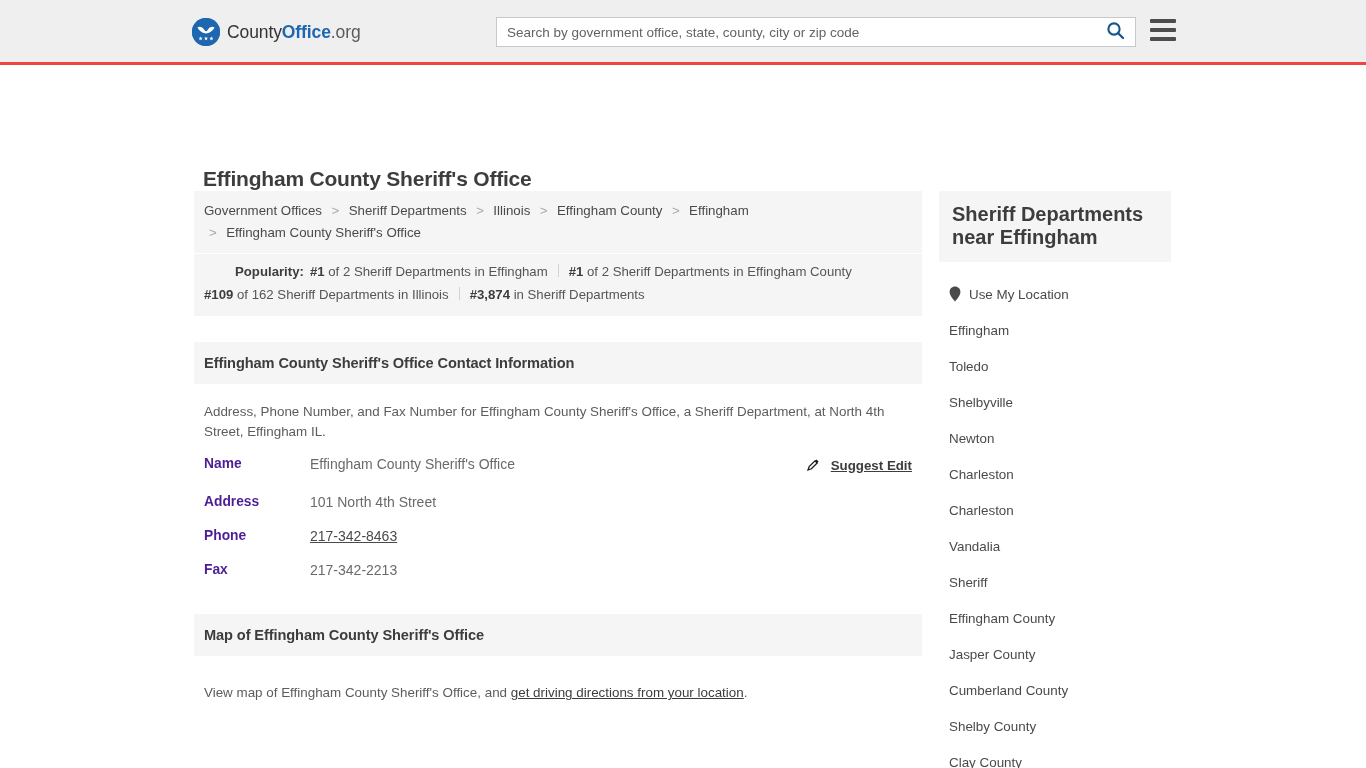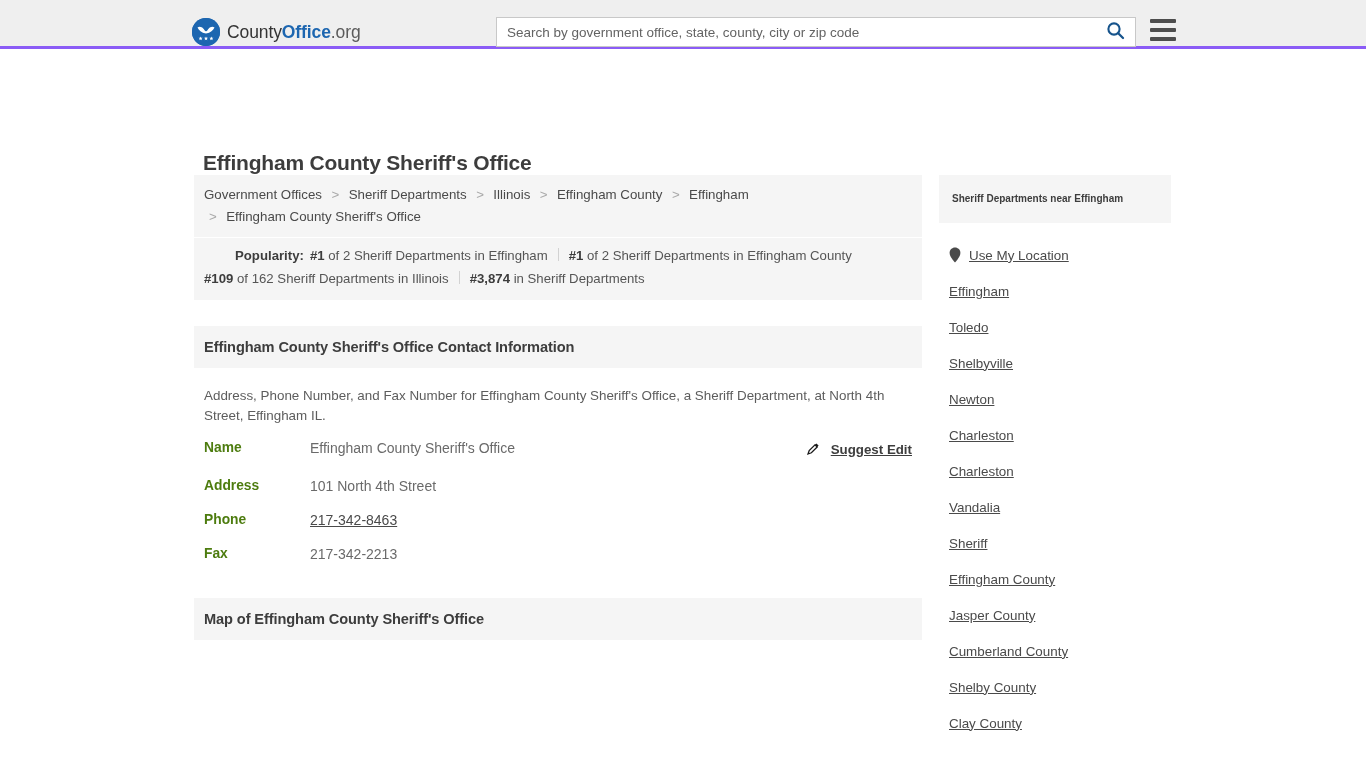--- a/index.html
+++ b/index.html
@@ -7,23 +7,23 @@
     margin: 0; padding: 0;
     width: 1366px; height: 768px;
     background: #ffffff;
     font-family: "Liberation Sans", sans-serif;
     -webkit-font-smoothing: antialiased;
   }
 
   
   .site-header {
     position: relative;
-    height: 49px;
+    height: 65px;
     background: #efefef;
-    border-bottom: 3px solid #8b5cf6;
+    border-bottom: 3px solid #ef4444;
     display: flex;
     align-items: center;
     padding-left: 44px;
   }
   .logo-wrap {
     position: absolute;
     left: 192px; top: 18px;
     display: flex; align-items: center;
     gap: 7px;
     cursor: pointer;
@@ -164,21 +164,21 @@
     margin: 8px 0 14px 0;
   }
 
   
   .detail-table { width: 100%; border-collapse: collapse; }
   .detail-table td { vertical-align: top; padding: 0 0 18px 0; }
   .dt-label {
     width: 106px;
     font-size: 13.8px;
     font-weight: bold;
-    color: #4d7c0f;
+    color: #4c1d95;
     margin-top: 11px;
   }
   .dt-value {
     font-size: 14px;
     color: #6a6a6a;
   }
   .dt-value a { color: #4a4a4a; text-decoration: underline; cursor: pointer; }
   .suggest-cell { text-align: right; white-space: nowrap; font-weight: bold; }
   .suggest-link {
     font-size: 13.3px;
@@ -197,37 +197,36 @@
     font-size: 13.4px;
     color: #5d5d5d;
     line-height: 20px;
     padding: 14px 10px 0 10px;
   }
   .map-text a { color: #3d3d3d; text-decoration: underline; cursor: pointer; }
 
   
   .side-head {
     background: #f5f5f5;
-    font-size: 10px;
+    font-size: 20px;
     font-weight: bold;
     color: #3d3d3d;
     line-height: 23px;
     padding: 12px 13px 13px 13px;
   }
   .side-list { padding: 14px 0 0 0; }
   .side-item {
     display: flex;
     align-items: center;
     padding: 0 0 0 10px;
     height: 36px;
   }
   .side-item a {
     font-size: 13.4px;
     color: #4a4a4a;
-    text-decoration: underline;
     cursor: pointer;
   }
   .pin-ico { margin-right: 8px; display: inline-flex; }
 </style>
 </head>
 <body>
 
 <div class="site-header">
 
   <div class="logo-wrap">
@@ -331,20 +330,21 @@
             <td class="dt-value">217-342-2213</td>
             <td></td>
           </tr>
         </tbody>
           </table>
       </div>
     </div>
 
     <div style="margin-top:18px;">
       <div class="sec-head">Map of Effingham County Sheriff's Office</div>
+      <p class="map-text"><span>View map of Effingham County Sheriff's Office, and </span><a>get driving directions from your location</a><span>.</span></p>
     </div>
 
   </div>
 
   <div class="side-col">
     <div class="side-head">Sheriff Departments near Effingham</div>
 
     <div class="side-list">
 
       <div class="side-item">

